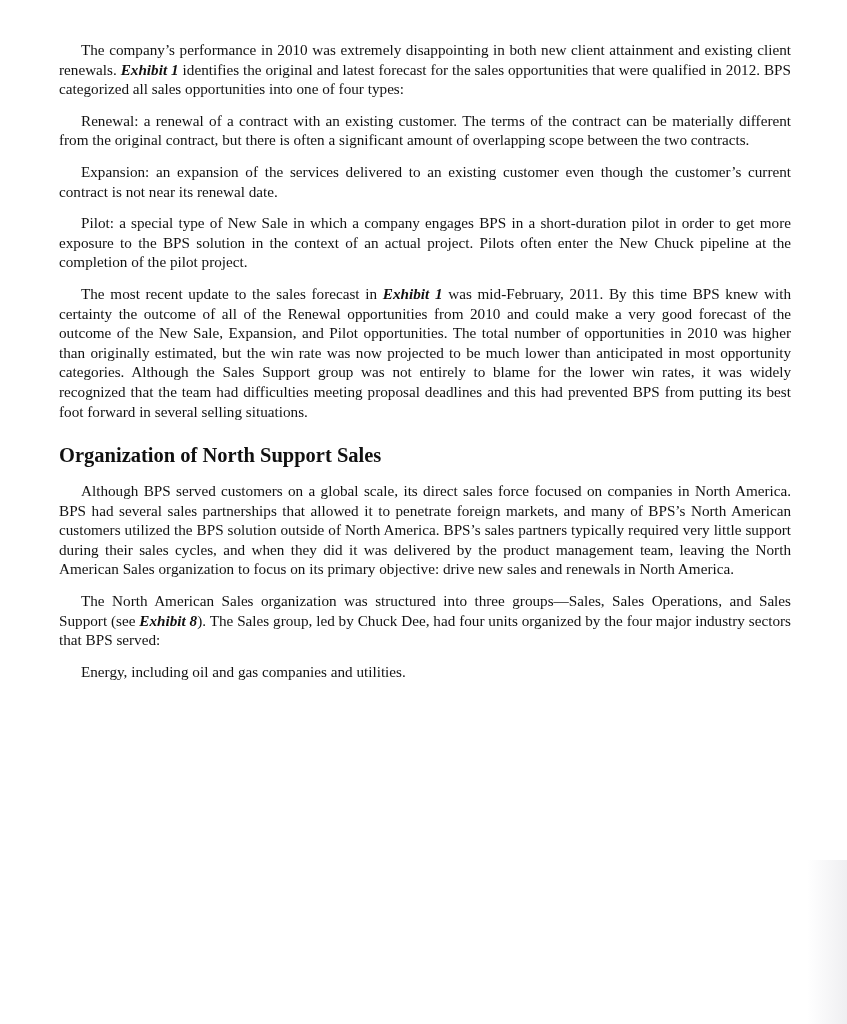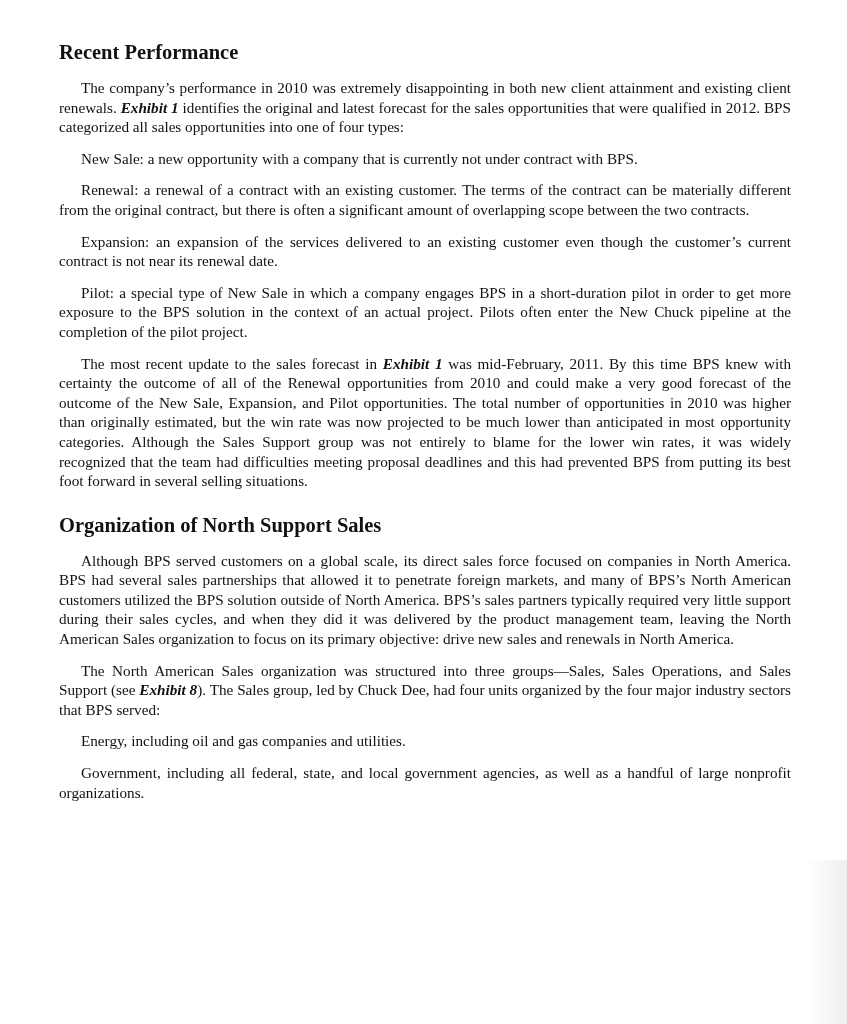--- a/index.html
+++ b/index.html
@@ -18,29 +18,26 @@
   b { font-weight: bold; font-style: italic; }
   .shade {
     position: absolute; right: 0; top: 860px; width: 40px; height: 164px;
     background: linear-gradient(to right, rgba(255,255,255,0), rgba(235,235,238,0.8));
   }
 </style>
 </head>
 <body>
 
 <div class="page">
-  <h2>Recent Performance</h2>
 
   <p><span>The company’s performance in 2010 was extremely disappointing in both new client attainment and existing client renewals.  </span><b>Exhibit 1</b><span> identifies the original and latest forecast for the sales opportunities that were qualified in 2012. BPS categorized all sales opportunities into one of four types:</span></p>
-  <p>New Sale: a new opportunity with a company that is currently not under contract with BPS.</p>
   <p>Renewal: a renewal of a contract with an existing customer. The terms of the contract can be materially different from the original contract, but there is often a significant amount of overlapping scope between the two contracts.</p>
   <p>Expansion: an expansion of the services delivered to an existing customer even though the customer’s current contract is not near its renewal date.</p>
   <p>Pilot: a special type of New Sale in which a company engages BPS in a short-duration pilot in order to get more exposure to the BPS solution in the context of an actual project. Pilots often enter the New Chuck pipeline at the completion of the pilot project.</p>
   <p><span>The most recent update to the sales forecast in </span><b>Exhibit 1</b><span> was mid-February, 2011. By this time BPS knew with certainty the outcome of all of the Renewal opportunities from 2010 and could make a very good forecast of the outcome of the New Sale, Expansion, and Pilot opportunities. The total number of opportunities in 2010 was higher than originally estimated, but the win rate was now projected to be much lower than anticipated in most opportunity categories. Although the Sales Support group was not entirely to blame for the lower win rates, it was widely recognized that the team had difficulties meeting proposal deadlines and this had prevented BPS from putting its best foot forward in several selling situations.</span></p>
 
   <h2 class="second">Organization of North Support Sales</h2>
 
   <p>Although BPS served customers on a global scale, its direct sales force focused on companies in North America. BPS had several sales partnerships that allowed it to penetrate foreign markets, and many of BPS’s North American customers utilized the BPS solution outside of North America. BPS’s sales partners typically required very little support during their sales cycles, and when they did it was delivered by the product management team, leaving the North American Sales organization to focus on its primary objective: drive new sales and renewals in North America.</p>
   <p><span>The North American Sales organization was structured into three groups—Sales, Sales Operations, and Sales Support (see </span><b>Exhibit 8</b><span>). The Sales group, led by Chuck Dee, had four units organized by the four major industry sectors that BPS served:</span></p>
   <p>Energy, including oil and gas companies and utilities.</p>
-  <p>Government, including all federal, state, and local government agencies, as well as a handful of large nonprofit organizations.</p>
 </div>
 <div class="shade"></div>
 
 </body></html>

